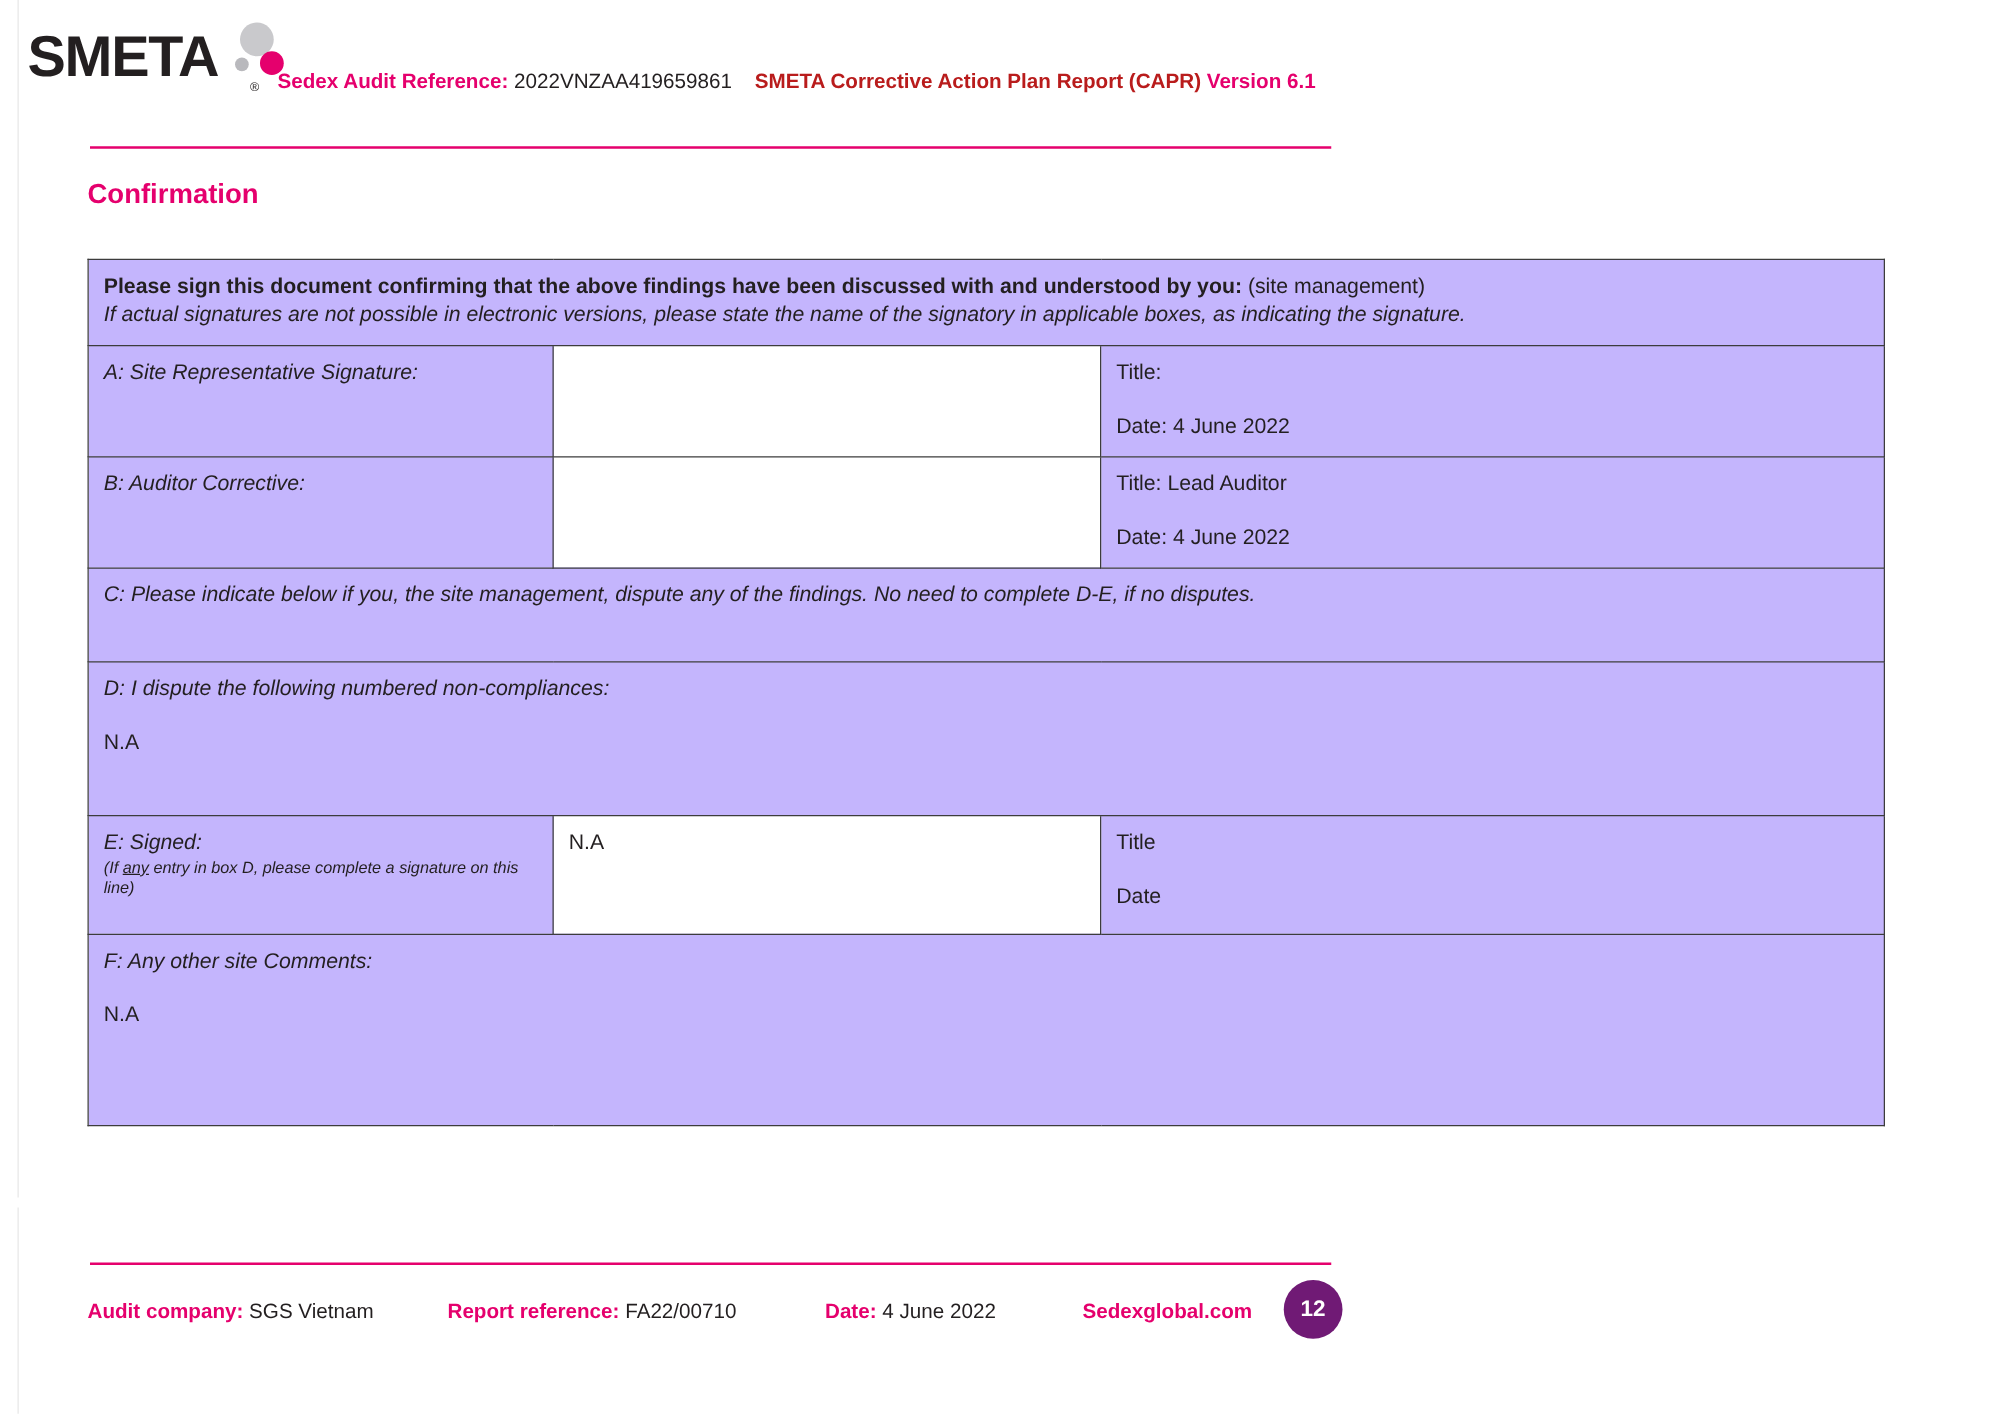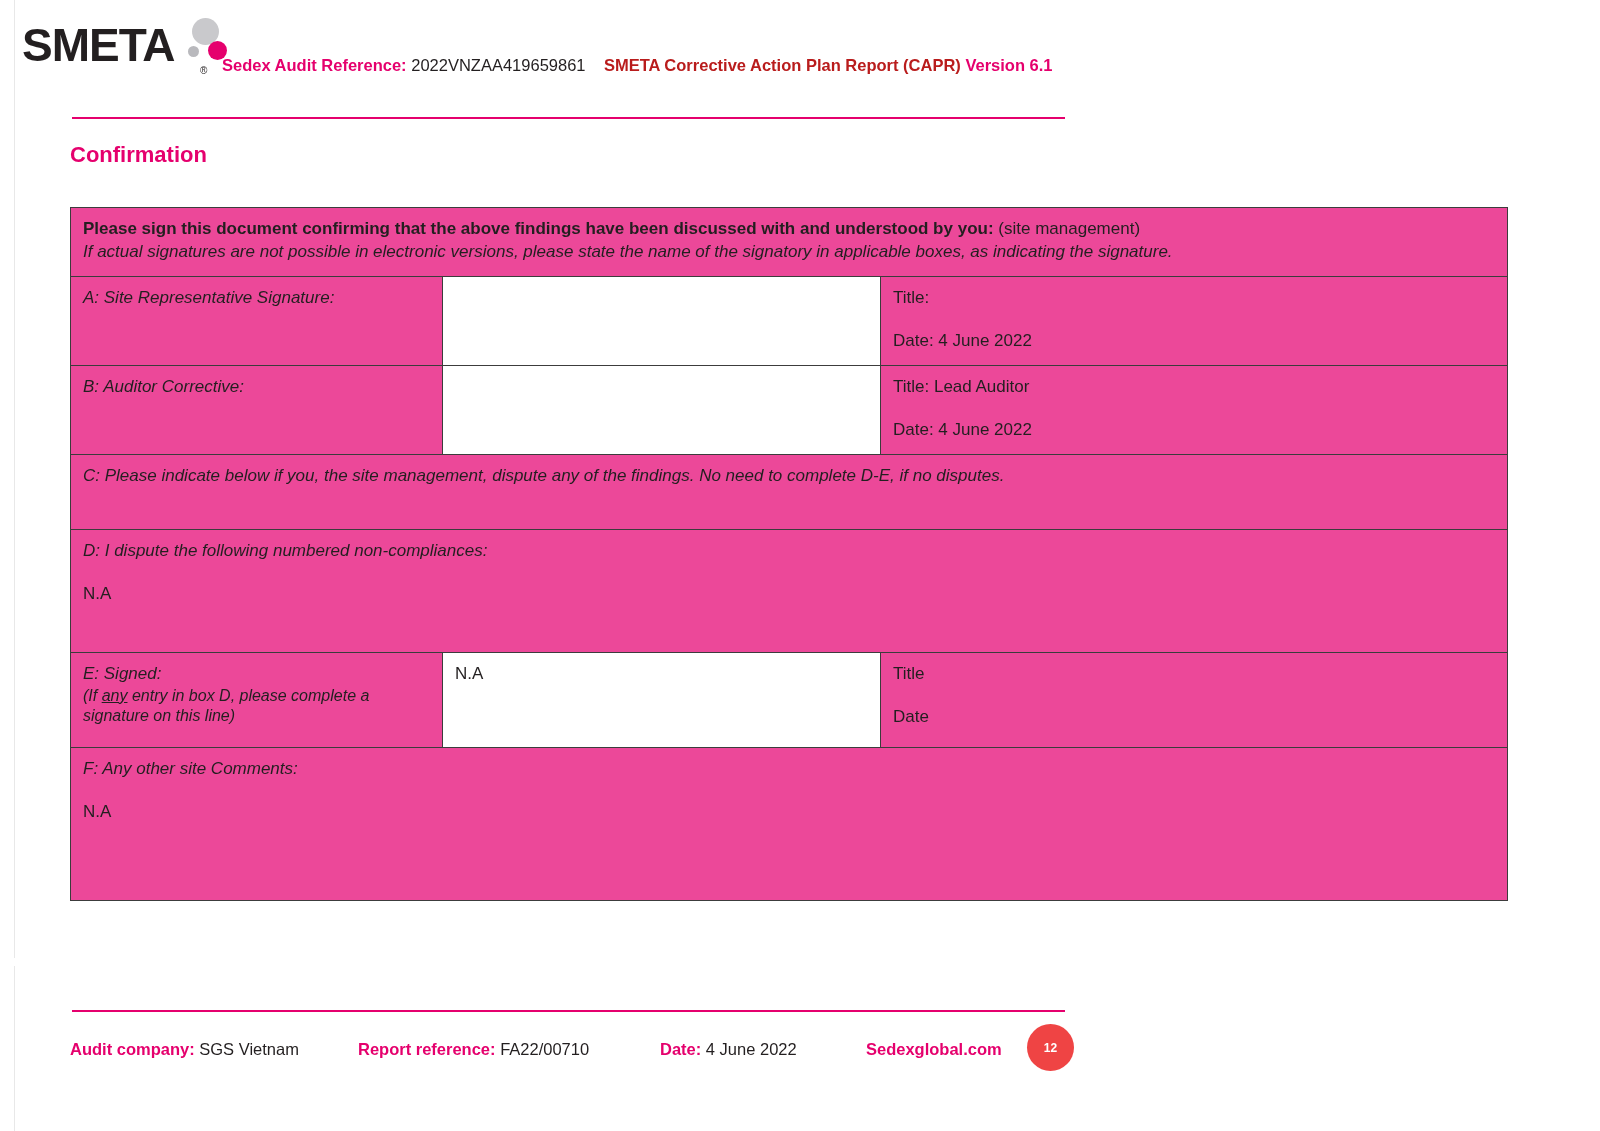--- a/index.html
+++ b/index.html
@@ -124,21 +124,21 @@
   .conf-table {
     position: absolute;
     left: 70px;
     top: 207px;
     width: 1437px;
     border-collapse: collapse;
     table-layout: fixed;
   }
   .conf-table td {
     border: 1px solid #3c3c3c;
-    background: #ec4899;
+    background: #c4b5fd;
     vertical-align: top;
     padding: 10px 12px 12px 12px;
     font-size: 17px;
     line-height: 1.35;
     color: #231f20;
   }
   .cell-white {
     background: #ffffff !important;
   }
   .instr-bold {
@@ -150,21 +150,21 @@
   .instr-italic {
     font-style: italic;
   }
   .ital {
     font-style: italic;
   }
   .row-sig td { height: 60px; }
   .val-line { margin-top: 20px; }
   .small-ital {
     font-style: italic;
-    font-size: 16px;
+    font-size: 13px;
     line-height: 1.28;
   }
   u.und { text-decoration: underline; }
 
   
   .footer-rule {
     position: absolute;
     left: 72px;
     top: 1010px;
     width: 993px;
@@ -196,23 +196,23 @@
     color: #e5006d;
     font-weight: bold;
   }
   .page-badge {
     position: absolute;
     left: 1027px;
     top: -6px;
     width: 47px;
     height: 47px;
     border-radius: 50%;
-    background: #ef4444;
+    background: #701a75;
     color: #ffffff;
-    font-size: 12px;
+    font-size: 18px;
     font-weight: bold;
     display: flex;
     align-items: center;
     justify-content: center;
   }
   
   .edge-left {
     position: absolute;
     left: 0; top: 0;
     width: 14px; height: 1131px;

